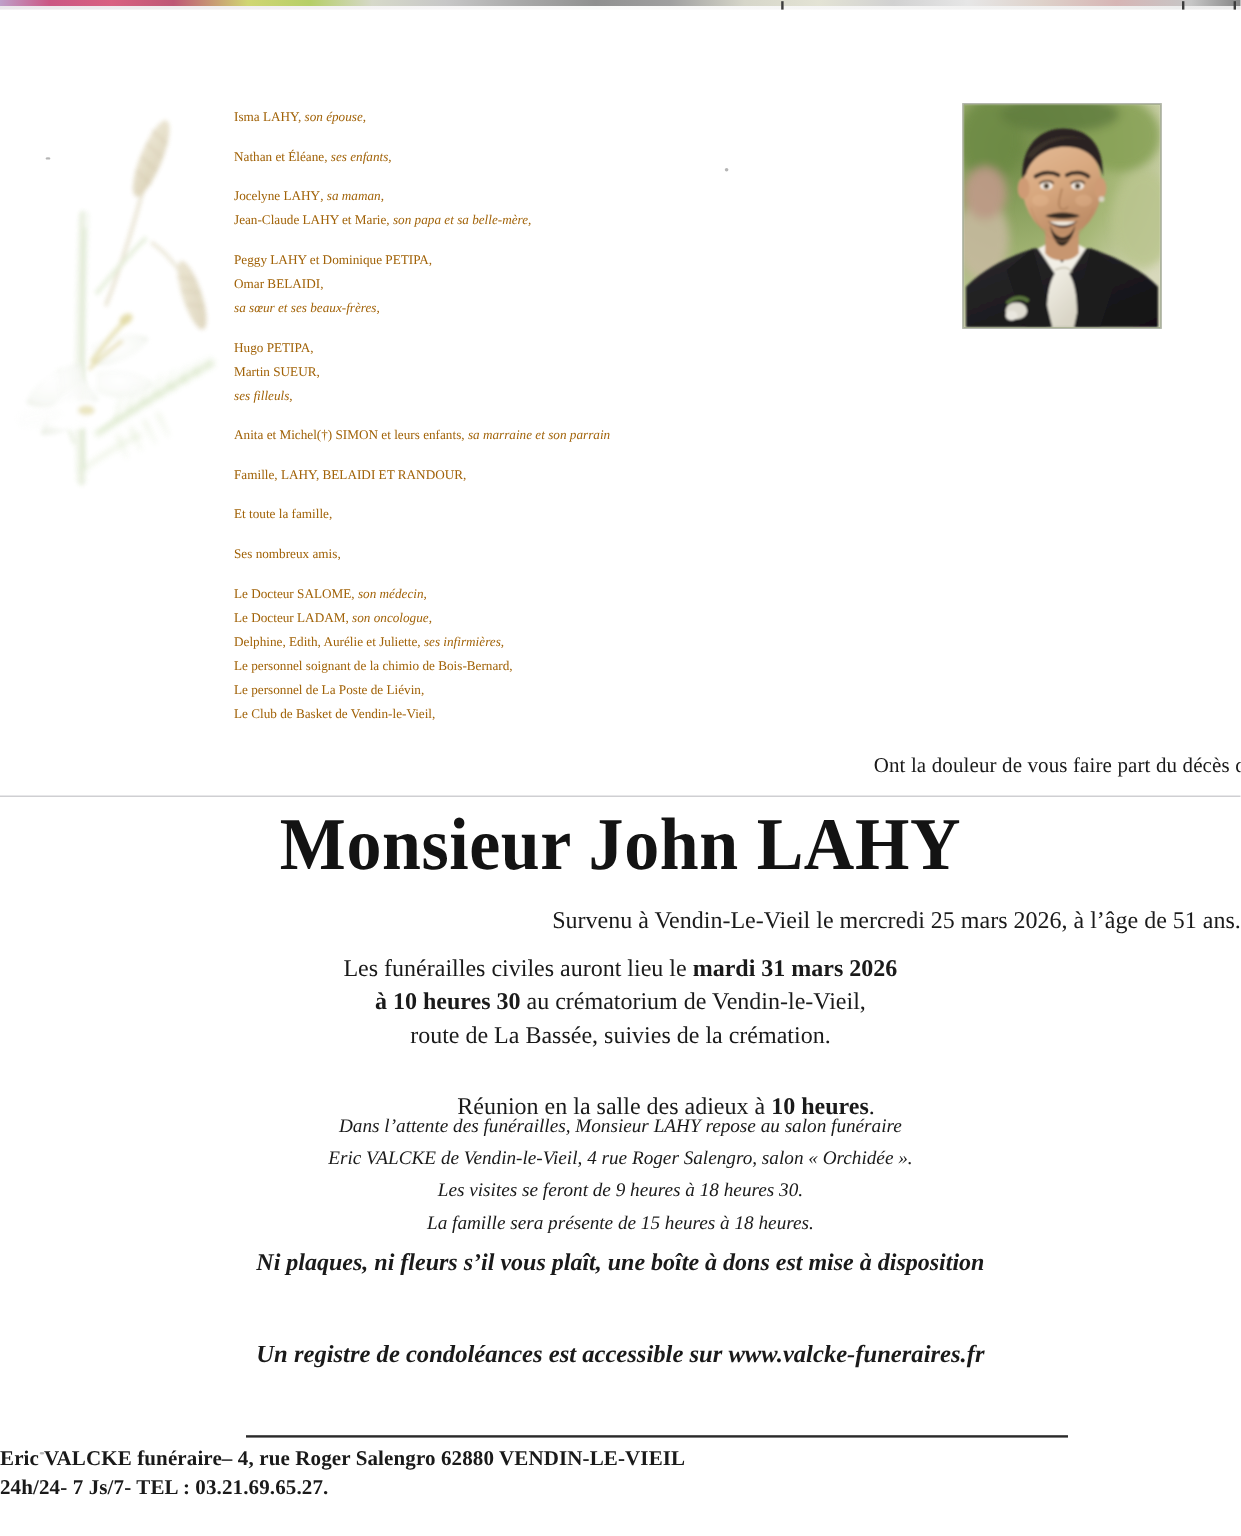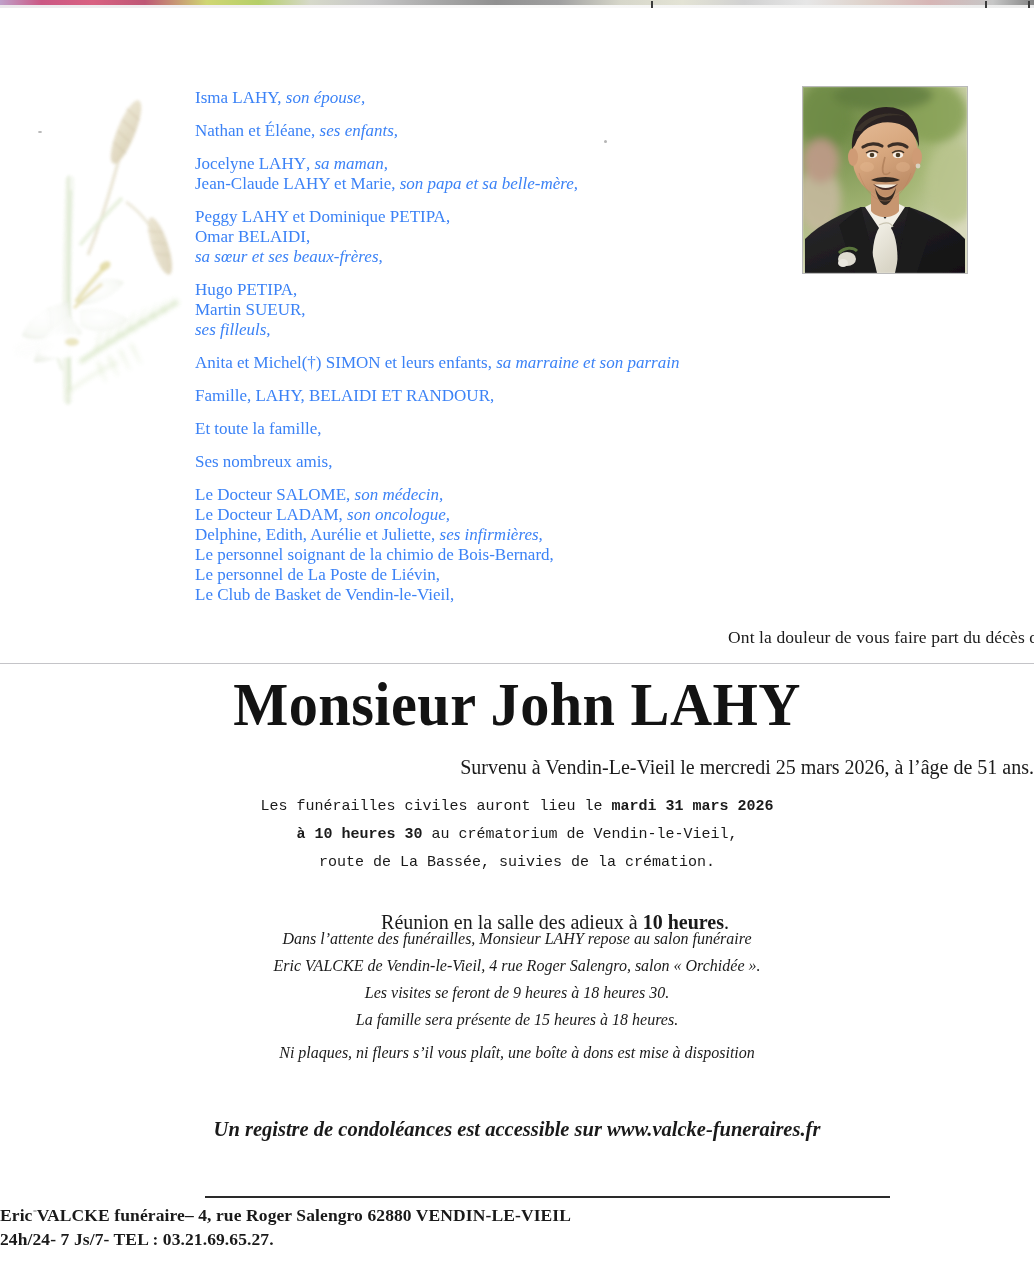--- a/index.html
+++ b/index.html
@@ -72,23 +72,23 @@
     background: #8fa06a;
   }
   .portrait svg { display: block; }
 
   
   .mourners {
     position: absolute;
     left: 195px;
     top: 88px;
     width: 590px;
-    font-size: 17px;
+    font-size: 11px;
     line-height: 20px;
-    color: #3b82f6;
+    color: #a16207;
   }
   .m-group { margin-bottom: 13px; }
   .m-group:last-child { margin-bottom: 16px; }
   .m-line { white-space: nowrap; }
   .it { font-style: italic; }
 
   
   .lead {
     position: absolute;
     left: 0; top: 627px;
@@ -128,41 +128,40 @@
     width: 1034px;
     text-align: center;
   }
   .died-line {
     top: 756px;
     font-size: 20px;
     text-align: right;
   }
   .funeral {
     top: 793px;
-    font-size: 15px;
+    font-size: 20px;
     line-height: 28px;
-    font-family: Liberation Mono, monospace;
   }
   .reunion {
     top: 911px;
     font-size: 20px;
     margin-left: 38px;
   }
   .salon {
     top: 925px;
     font-size: 16px;
     line-height: 27px;
     font-style: italic;
   }
   .donation {
     top: 1039px;
-    font-size: 16px;
+    font-size: 20px;
     line-height: 27px;
     font-style: italic;
-    font-weight: normal;
+    font-weight: bold;
   }
   .registry {
     top: 1118px;
     font-size: 20.5px;
     font-style: italic;
     font-weight: bold;
   }
   .b { font-weight: bold; }
 
   

